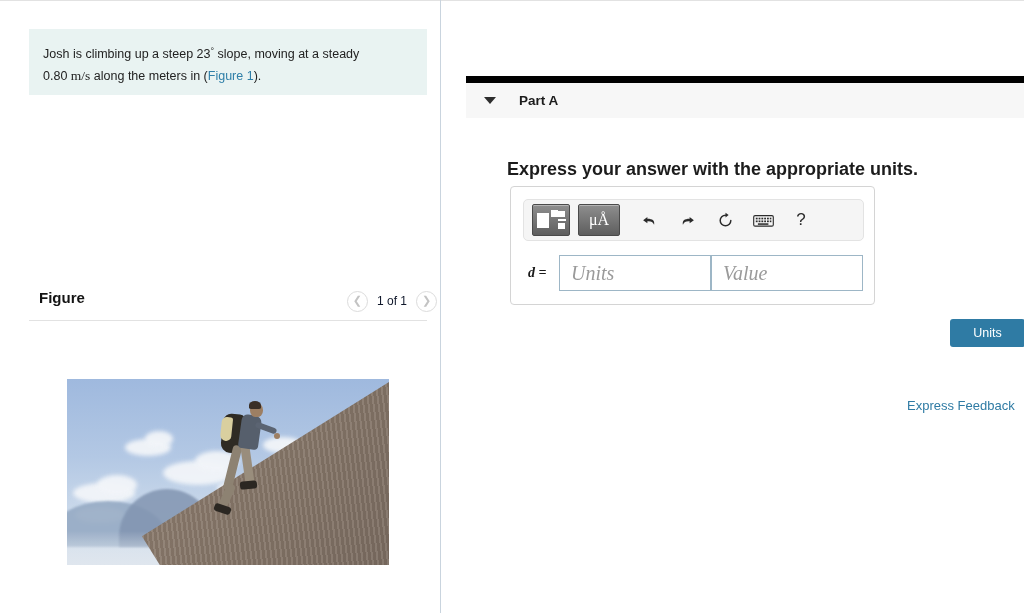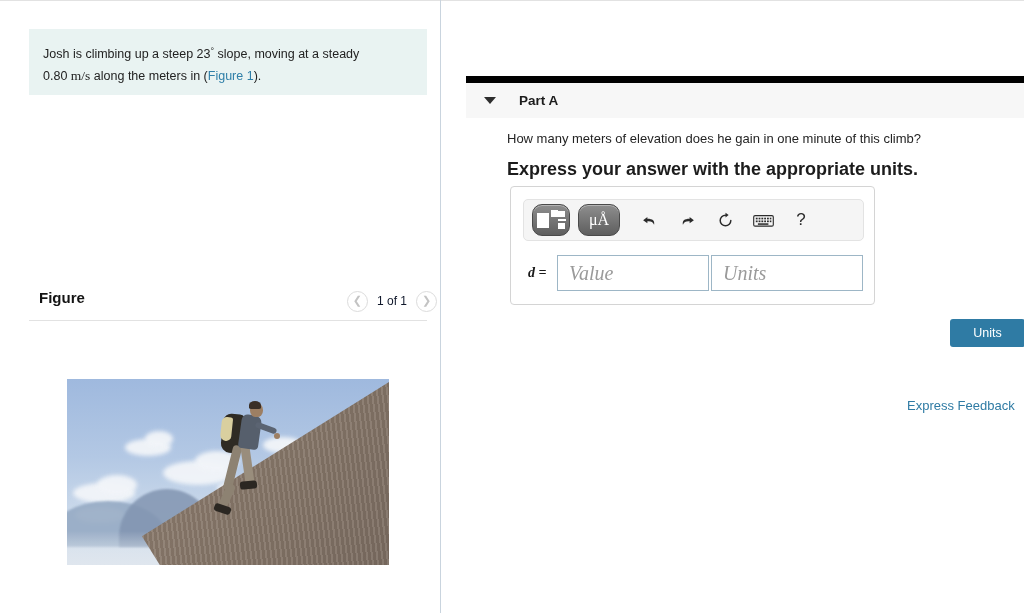--- a/index.html
+++ b/index.html
@@ -137,21 +137,21 @@
     position: absolute; left: 69px; top: 186px; width: 365px; height: 119px;
     border: 1px solid #d4d4d4; border-radius: 4px; background: #fff;
   }
   .toolbar {
     position: absolute; left: 12px; top: 12px; width: 341px; height: 42px;
     background: #f5f5f5; border: 1px solid #e3e3e3; border-radius: 5px;
     display: flex; align-items: center;
   }
   .tb-btn {
     width: 38px; height: 32px; margin-left: 8px;
-    border: 1px solid #4a4a4a; border-radius: 10px;
+    border: 1px solid #4a4a4a; border-radius: 2px;
     background: linear-gradient(#8e8e8e, #5e5e5e);
     display: flex; align-items: center; justify-content: center;
     box-shadow: inset 0 1px 0 rgba(255,255,255,.35);
   }
   .tb-btn.wide { width: 42px; }
   .tmpl-ico { position: relative; width: 28px; height: 20px; }
   .tmpl-big { position: absolute; left: 0; top: 3px; width: 12px; height: 15px; background: #fff; }
   .tmpl-sm  { position: absolute; left: 14px; top: 0px; width: 7px; height: 7px; background: #fff; }
   .tmpl-n   { position: absolute; left: 21px; top: 1px; width: 7px; height: 6px; background: #fff; }
   .tmpl-bar { position: absolute; left: 21px; top: 9px; width: 8px; height: 2px; background: #fff; }
@@ -259,21 +259,20 @@
     </div>
   </div>
 
   <div class="right-pane">
 
     <div class="part-band">
       <div class="part-caret"></div>
       <div class="part-label">Part A</div>
     </div>
 
-    <div class="question">How many meters of elevation does he gain in one minute of this climb?</div>
     <div class="instruction">Express your answer with the appropriate units.</div>
 
     <div class="answer-box">
 
       <div class="toolbar">
         <div class="tb-btn">
           <div class="tmpl-ico">
             <div class="tmpl-big"></div>
             <div class="tmpl-sm"></div>
             <div class="tmpl-n"></div>
@@ -321,26 +320,26 @@
             </g>
           </svg>
         </div>
         <div class="tb-ico">
           <span class="tb-q">?</span>
         </div>
       </div>
 
       <div class="answer-row">
         <div class="var-label">d =</div>
+        <div class="field field-units">
+          <span>Units</span>
+        </div>
         <div class="field field-value">
           <span>Value</span>
         </div>
-        <div class="field field-units">
-          <span>Units</span>
-        </div>
       </div>
     </div>
 
     <div class="submit-btn">Units</div>
 
     <a class="feedback-link" href="#">Express Feedback</a>
   </div>
 
 </div>
 

